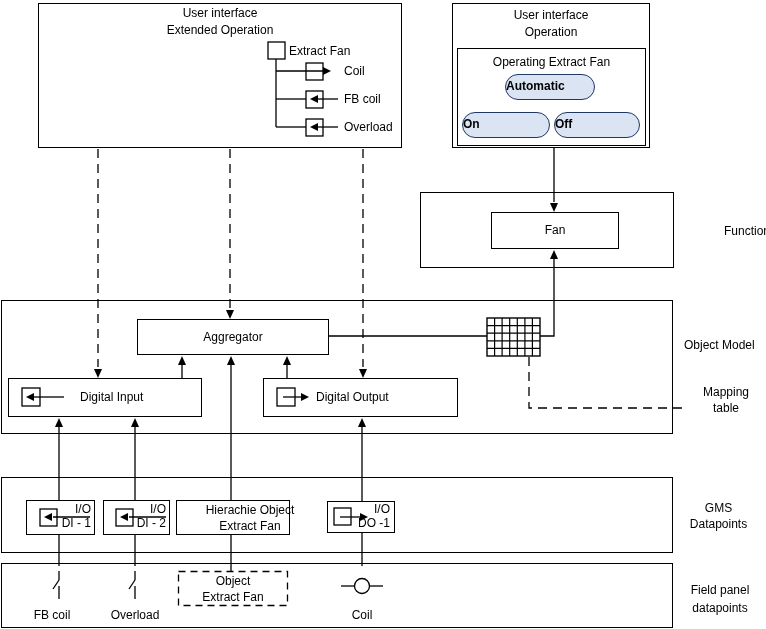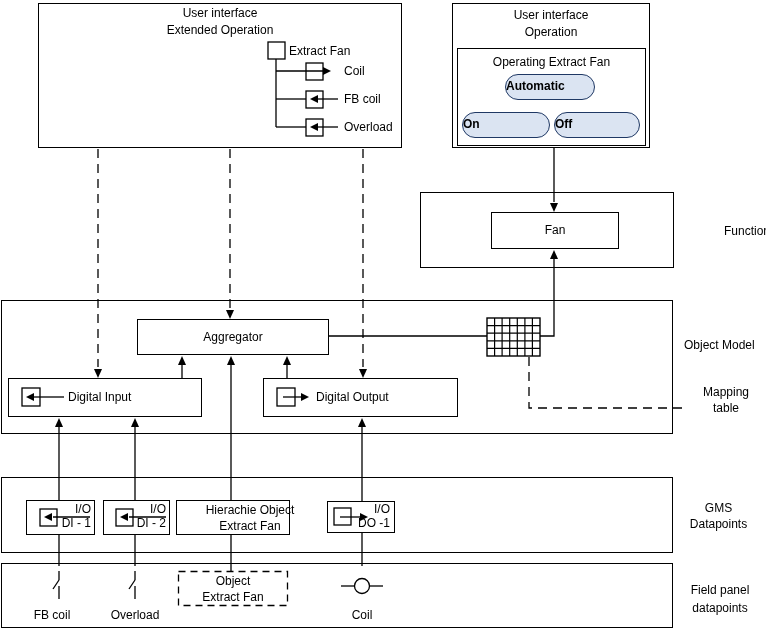--- a/index.html
+++ b/index.html
@@ -170,21 +170,21 @@
   </div>
   <div class="t tc" style="left:457px;top:55px;width:189px;">Operating Extract Fan</div>
   <div class="pill" style="left: 505px; top: 74px; width: 90px; height: 26px; line-height: 23px; background: rgb(219, 228, 242); border-color: rgb(31, 56, 100);">Automatic</div>
   <div class="pill" style="left: 554px; top: 112px; width: 86px; height: 26px; line-height: 23px; background: rgb(219, 228, 242); border-color: rgb(31, 56, 100);">Off</div>
   <div class="pill" style="left: 462px; top: 112px; width: 88px; height: 26px; line-height: 23px; background: rgb(219, 228, 242); border-color: rgb(31, 56, 100);">On</div>
 
   <div class="t tc" style="left:491px;top:212px;width:128px;line-height:37px;">Fan</div>
   <div class="t" style="left:684px;top:224px;margin-left:40px;">Function</div>
 
   <div class="t tc" style="left:137px;top:319px;width:192px;line-height:36px;">Aggregator</div>
-  <div class="t" style="left:68px;top:390px;text-align:center;">Digital Input</div>
+  <div class="t" style="left:80px;top:390px;text-align:center;">Digital Input</div>
   <div class="t" style="left:316px;top:390px;">Digital Output</div>
   <div class="t" style="left:684px;top:338px;">Object Model</div>
   <div class="t tc" style="left:695px;top:384px;width:62px;line-height:16px;">
     <div>Mapping</div>
     <div>table</div>
   </div>
 
   <div class="t" style="left:26px;top:502px;width:65px;text-align:right;line-height:14px;">
     <div>I/O</div>
     <div>DI - 1</div>

